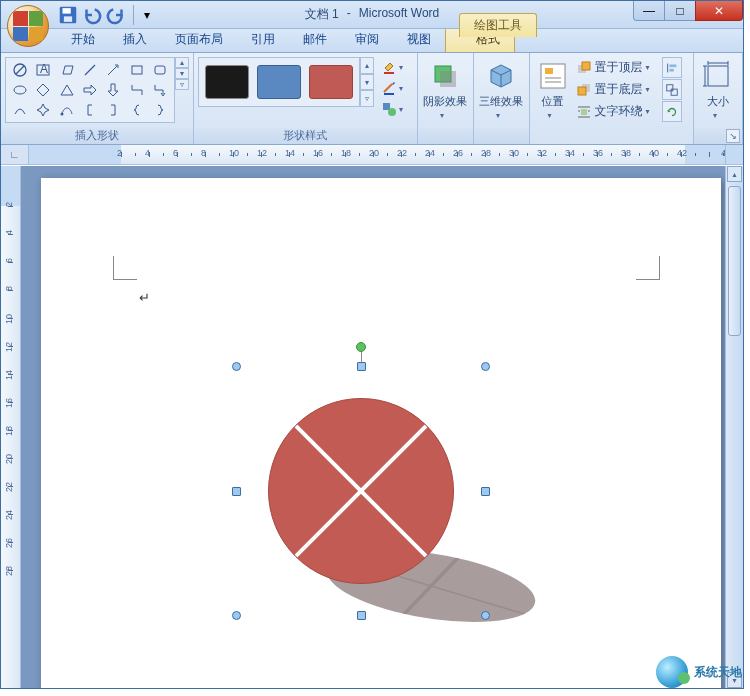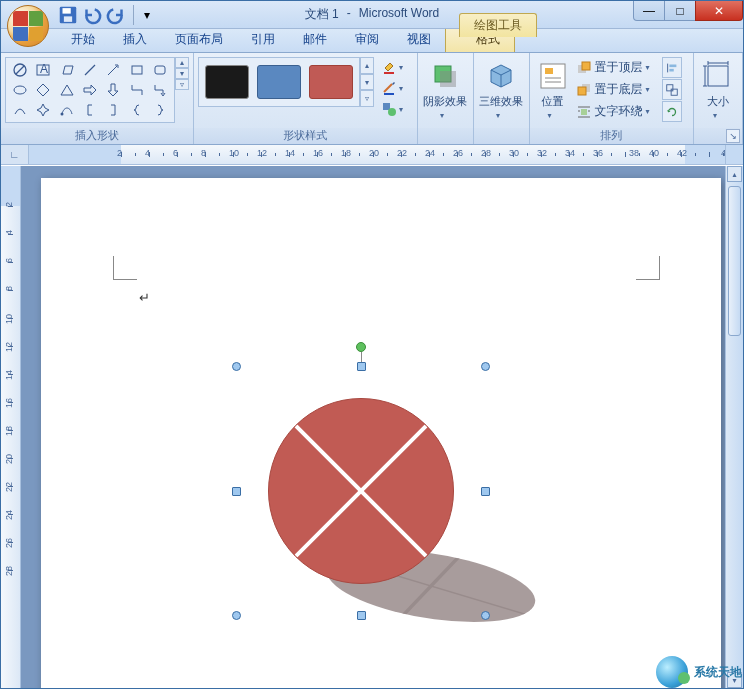--- a/index.html
+++ b/index.html
@@ -436,21 +436,20 @@
               </svg>
             </div>
           <div>
               <svg width="14" height="14" viewBox="0 0 16 16">
                 <path d="M4 8 A4 4 0 1 1 8 12" fill="none" stroke="#3a9050" stroke-width="1.5"></path>
                 <path d="M3 6 L4 8 L6 7" fill="none" stroke="#3a9050"></path>
               </svg>
             </div>
         </div>
       </div>
-      <div class="group-label">排列</div>
     </div>
 
     <div class="group" style="flex:1;">
       <div class="group-body" style="justify-content:center;">
         <div class="bigbtn" style="width:40px;">
           <div class="icon-box">
               <svg viewBox="0 0 32 32">
                 <rect x="6" y="6" width="20" height="20" fill="none" stroke="#3a5a90"></rect>
                 <line x1="6" y1="3" x2="26" y2="3" stroke="#3a5a90"></line>
                 <line x1="3" y1="6" x2="3" y2="26" stroke="#3a5a90"></line>
@@ -520,21 +519,21 @@
         <div class="tick" style="left: 512px; height: 5px; top: 7px;"></div>
         <div class="num" style="left: 508px;">32</div>
         <div class="tick" style="left: 526px; height: 3px; top: 8px;"></div>
         <div class="tick" style="left: 540px; height: 5px; top: 7px;"></div>
         <div class="num" style="left: 536px;">34</div>
         <div class="tick" style="left: 554px; height: 3px; top: 8px;"></div>
         <div class="tick" style="left: 568px; height: 5px; top: 7px;"></div>
         <div class="num" style="left: 564px;">36</div>
         <div class="tick" style="left: 582px; height: 3px; top: 8px;"></div>
         <div class="tick" style="left: 596px; height: 5px; top: 7px;"></div>
-        <div class="num" style="left: 592px; margin-left: 8px;">38</div>
+        <div class="num" style="left: 592px;">38</div>
         <div class="tick" style="left: 610px; height: 3px; top: 8px;"></div>
         <div class="tick" style="left: 624px; height: 5px; top: 7px;"></div>
         <div class="num" style="left: 620px;">40</div>
         <div class="tick" style="left: 638px; height: 3px; top: 8px;"></div>
         <div class="tick" style="left: 652px; height: 5px; top: 7px;"></div>
         <div class="num" style="left: 648px;">42</div>
         <div class="tick" style="left: 666px; height: 3px; top: 8px;"></div>
         <div class="tick" style="left: 680px; height: 5px; top: 7px;"></div>
         <div class="num" style="left: 692px;">44</div>
         <div class="tick" style="left: 694px; height: 3px; top: 8px;"></div>

